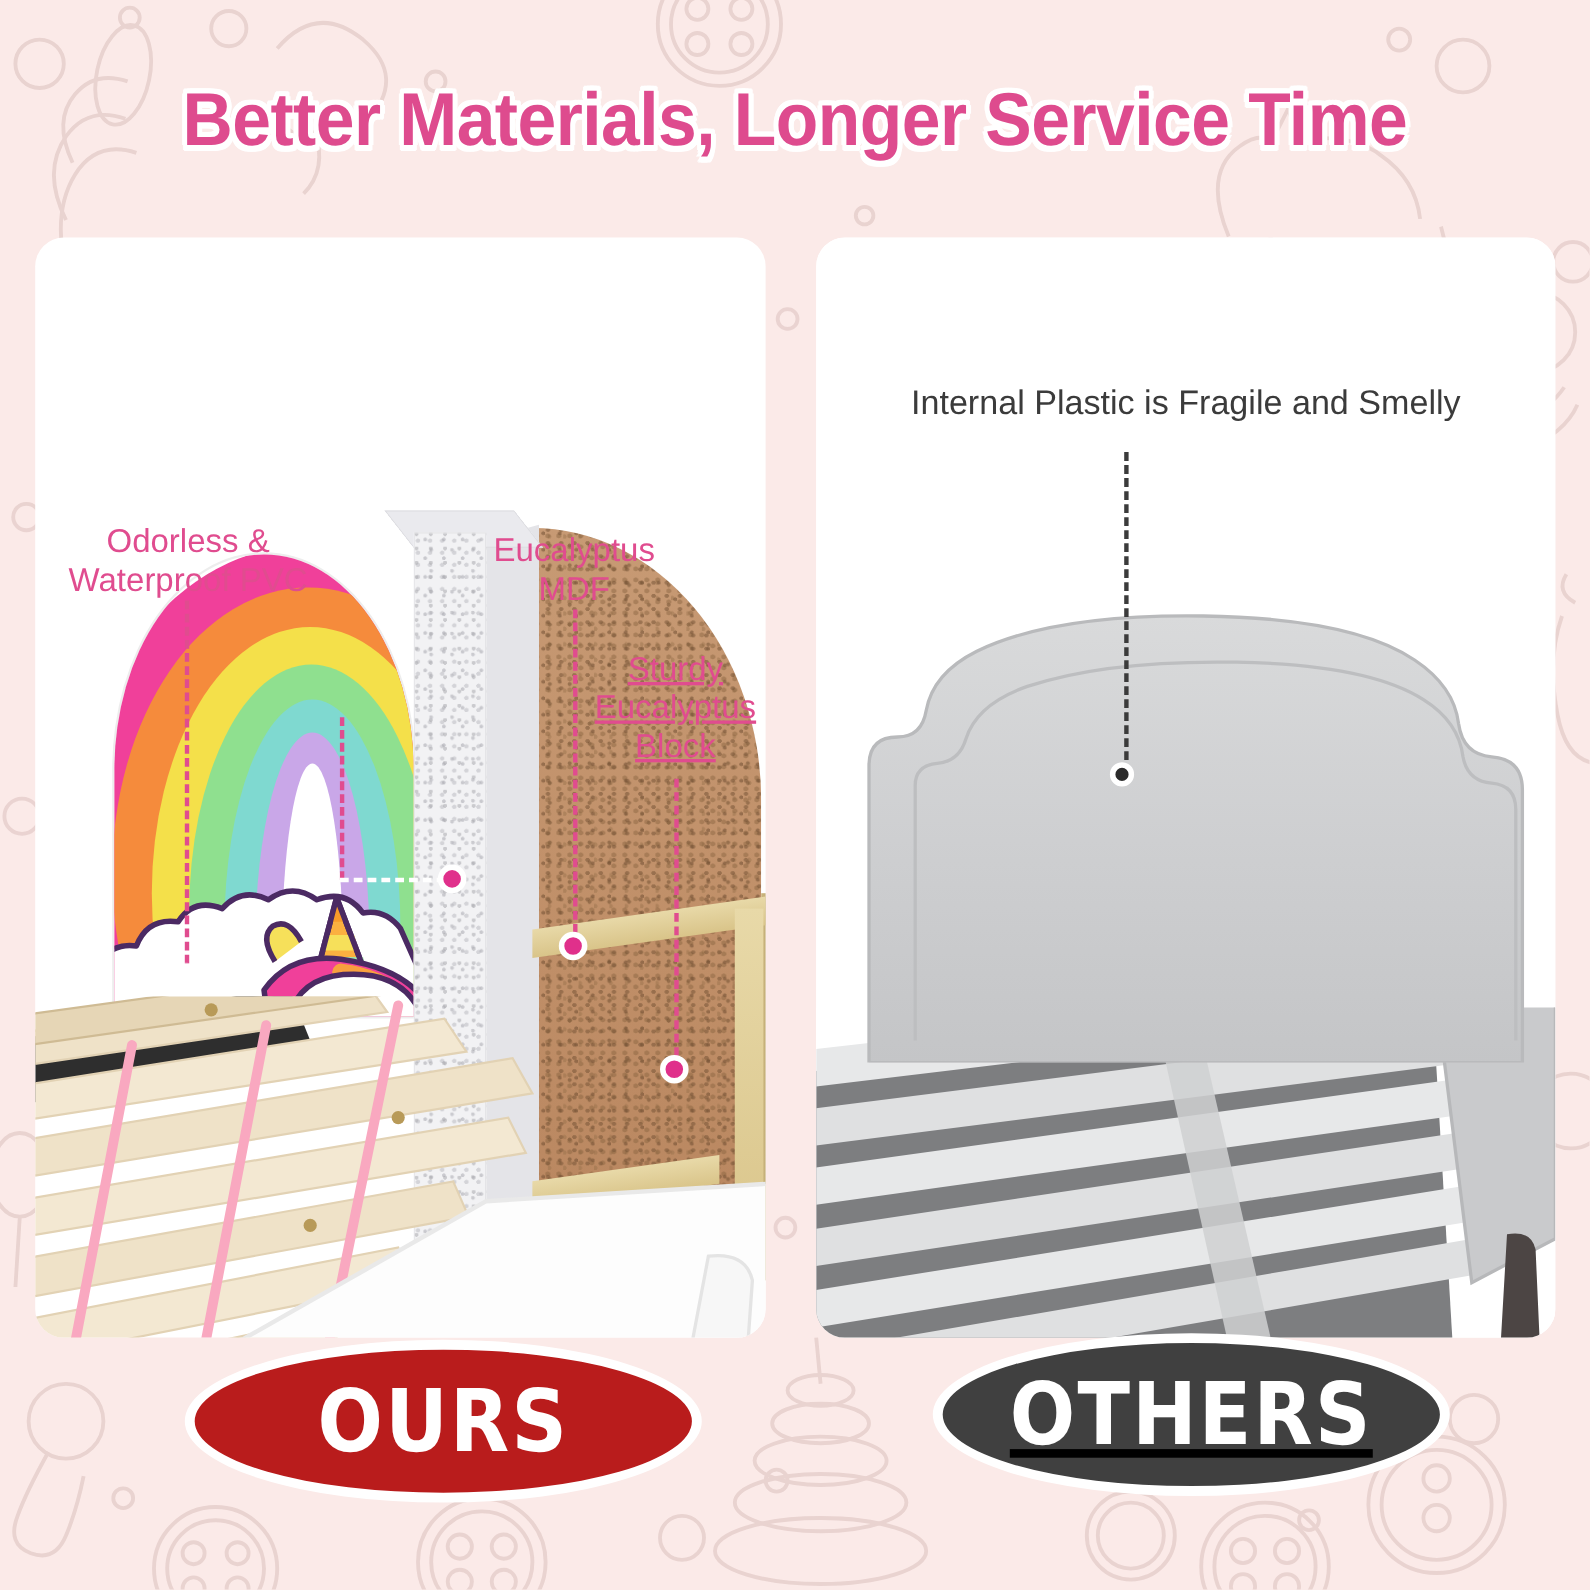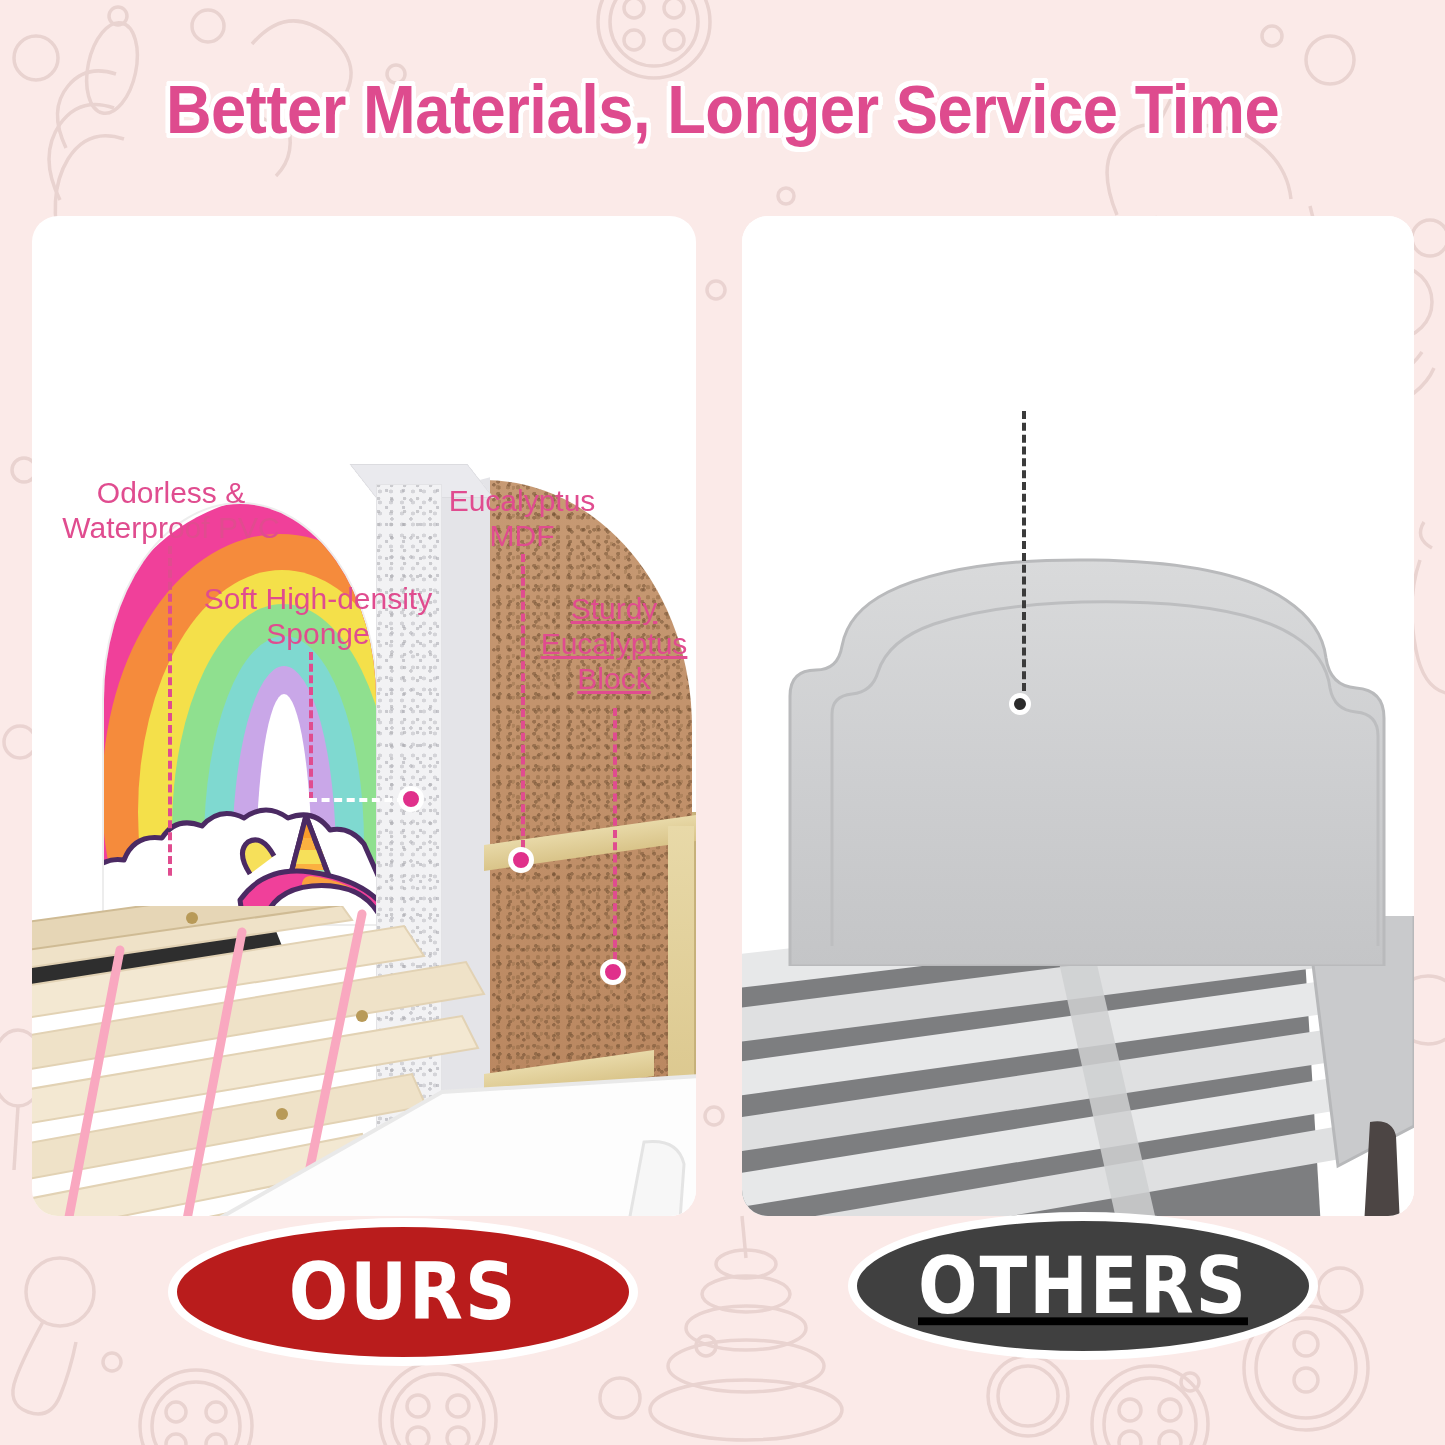--- a/index.html
+++ b/index.html
@@ -416,22 +416,20 @@
   <div class="leader" style="left:489px; top:338px;  height:294px;"></div>
   <div class="leader" style="left:581px; top:492px;  height:252px;"></div>
 
   <div class="dot hollow" style="left:123px; top:661px;"></div>
   <div class="dot" style="left:366px; top:570px;"></div>
   <div class="dot" style="left:476px; top:631px;"></div>
   <div class="dot" style="left:568px; top:743px;"></div>
 
   <div class="label pink" style="left:24px;  top:260px; width:230px;">Odorless &amp;
 Waterproof PVC</div>
-  <div class="label pink" style="left:155px; top:366px; width:262px;">Soft High-density
-Sponge</div>
   <div class="label pink" style="left:390px; top:268px; width:200px;">Eucalyptus
 MDF</div>
   <div class="label pink" style="left:484px; top:376px; width:196px;text-decoration:underline;">Sturdy
 Eucalyptus
 Block</div>
 </div>
 
 <div class="panel" id="panel-others">
 
   <div id="art-others">
@@ -468,20 +466,21 @@
 
       <path d="M560 -40 L672 -60 L672 210 L596 250 Z" fill="#c9cacc" stroke="#b7b8ba" stroke-width="3"></path>
 
       <path d="M628 206 q22 -4 26 14 l4 90 q2 20 -16 20 q-18 0 -20 -20 Z" fill="#4c4544"></path>
     </svg>
   </div>
 
   <div class="leader gray" style="left:280px; top:195px; height:280px;"></div>
   <div class="dot dark" style="left:267px; top:477px;"></div>
 
+  <div class="label gray" style="left:20px; top:132px; width:632px;">Internal Plastic is Fragile and Smelly</div>
 </div>
 
 <div class="badge" id="badge-ours">
   <span class="badge-text">OURS</span>
 </div>
 <div class="badge" id="badge-others">
   <span class="badge-text">OTHERS</span>
 </div>
 
 </body></html>

